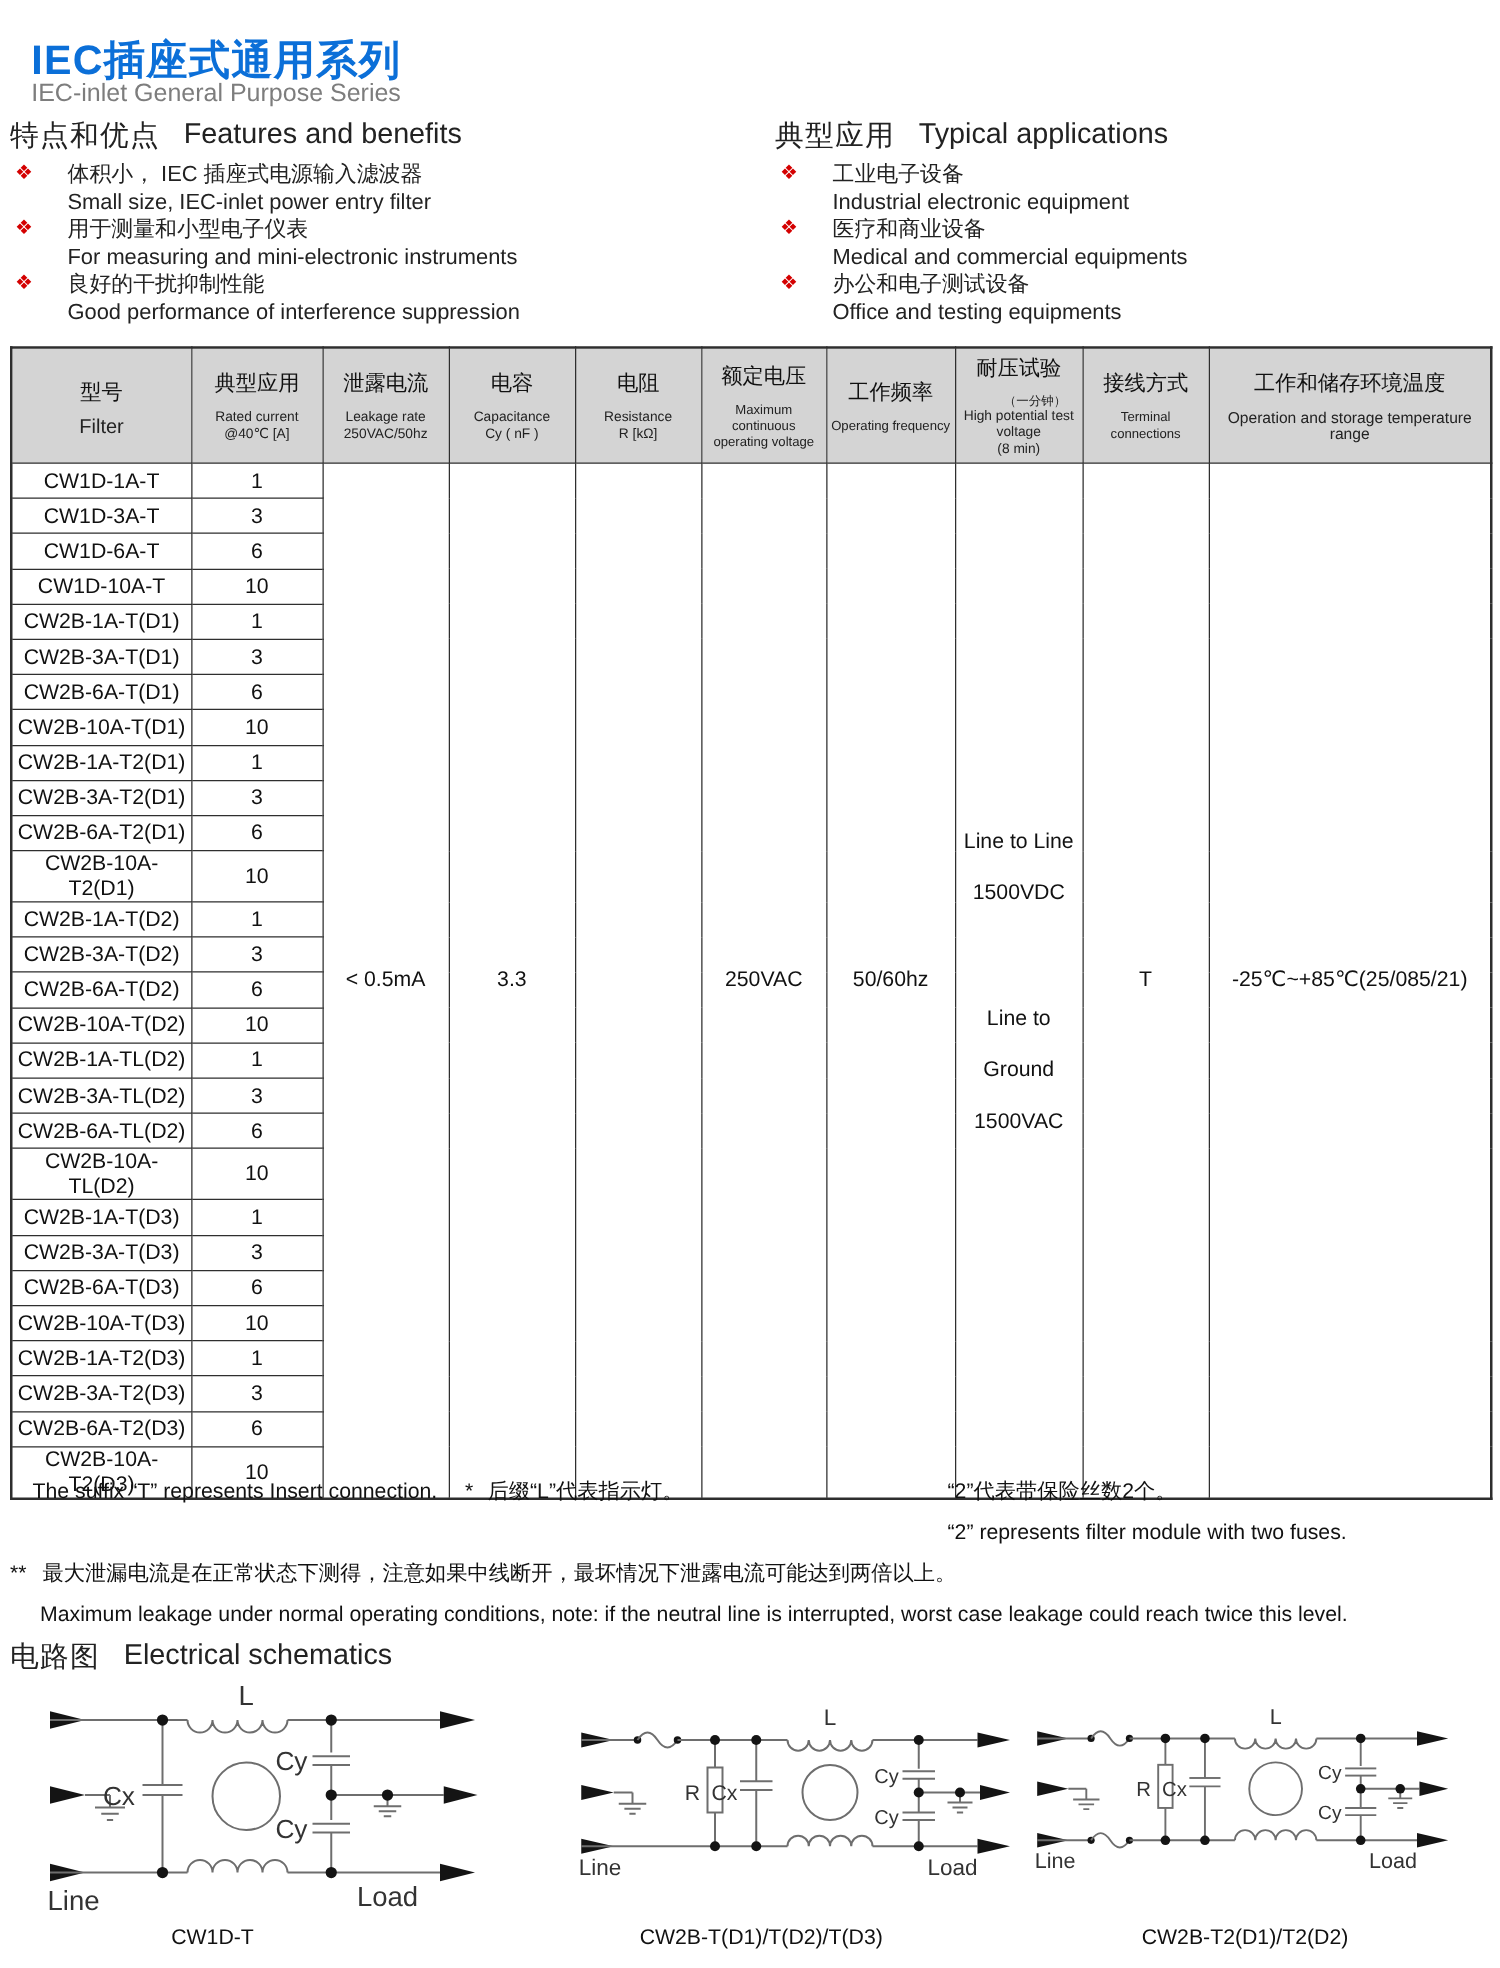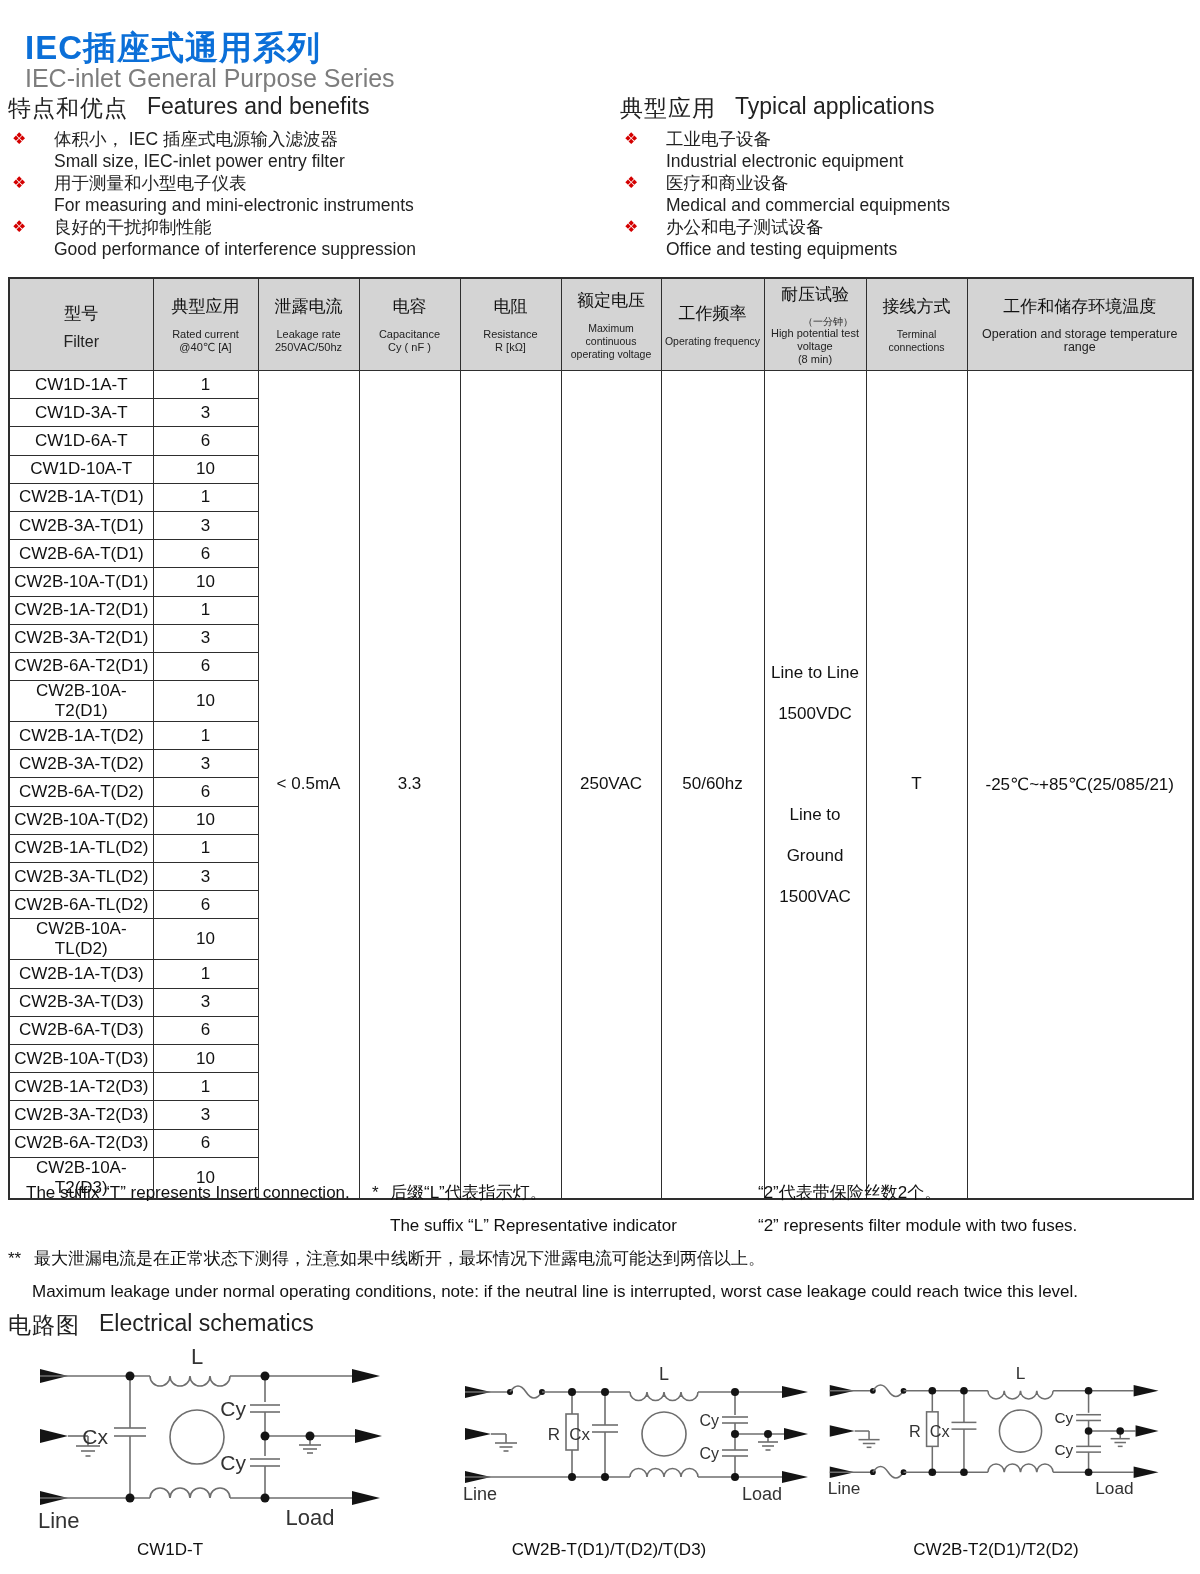--- a/index.html
+++ b/index.html
@@ -2,21 +2,21 @@
 <html><head>
 <meta charset="utf-8">
 <style>
   html,body{margin:0;padding:0;background:#fff;}
   body{width:1200px;height:1574px;position:relative;overflow:hidden;
        font-family:"Liberation Sans","DejaVu Sans",sans-serif;color:#1a1a1a;}
   .abs{position:absolute;}
 
   
   .page-title{left:25px;top:26px;font-size:33px;font-weight:bold;color:#0b6fd8;letter-spacing:1px;}
-  .page-subtitle{left:25px;top:64px;font-size:25px;color:#7d7d7d;}
+  .page-subtitle{left:25px;top:64px;font-size:20px;color:#7d7d7d;}
 
   
   .sec-heading{display:flex;gap:19px;font-size:23px;color:#222;}
   .sec-heading .zh{letter-spacing:1px;}
   #features-heading{left:8px;top:93px;}
   #applications-heading{left:620px;top:93px;}
 
   
   .bullet-list{width:600px;}
   #features-list{left:8px;top:128px;}
@@ -326,21 +326,20 @@
         </tr>
       </tbody>
   </table>
 </div>
 
 <div class="abs fn-group" id="fn-g1">
   <div class="fn-line fn-en">The suffix “T” represents Insert connection.</div>
 </div>
 <div class="abs fn-group" id="fn-g2">
   <div class="fn-line"><span class="fn-star">*</span><span>后缀“L”代表指示灯。</span></div>
-  <div class="fn-line fn-en">The suffix “L” Representative indicator</div>
 </div>
 <div class="abs fn-group" id="fn-g3">
   <div class="fn-line">“2”代表带保险丝数2个。</div>
   <div class="fn-line">“2” represents filter module with two fuses.</div>
 </div>
 <div class="abs" id="fn-note4">
   <div class="fn-line"><span class="fn-star">**</span><span>最大泄漏电流是在正常状态下测得，注意如果中线断开，最坏情况下泄露电流可能达到两倍以上。</span></div>
   <div class="fn-line fn-en">Maximum leakage under normal operating conditions, note: if the neutral line is interrupted, worst case leakage could reach twice this level.</div>
 </div>
 

